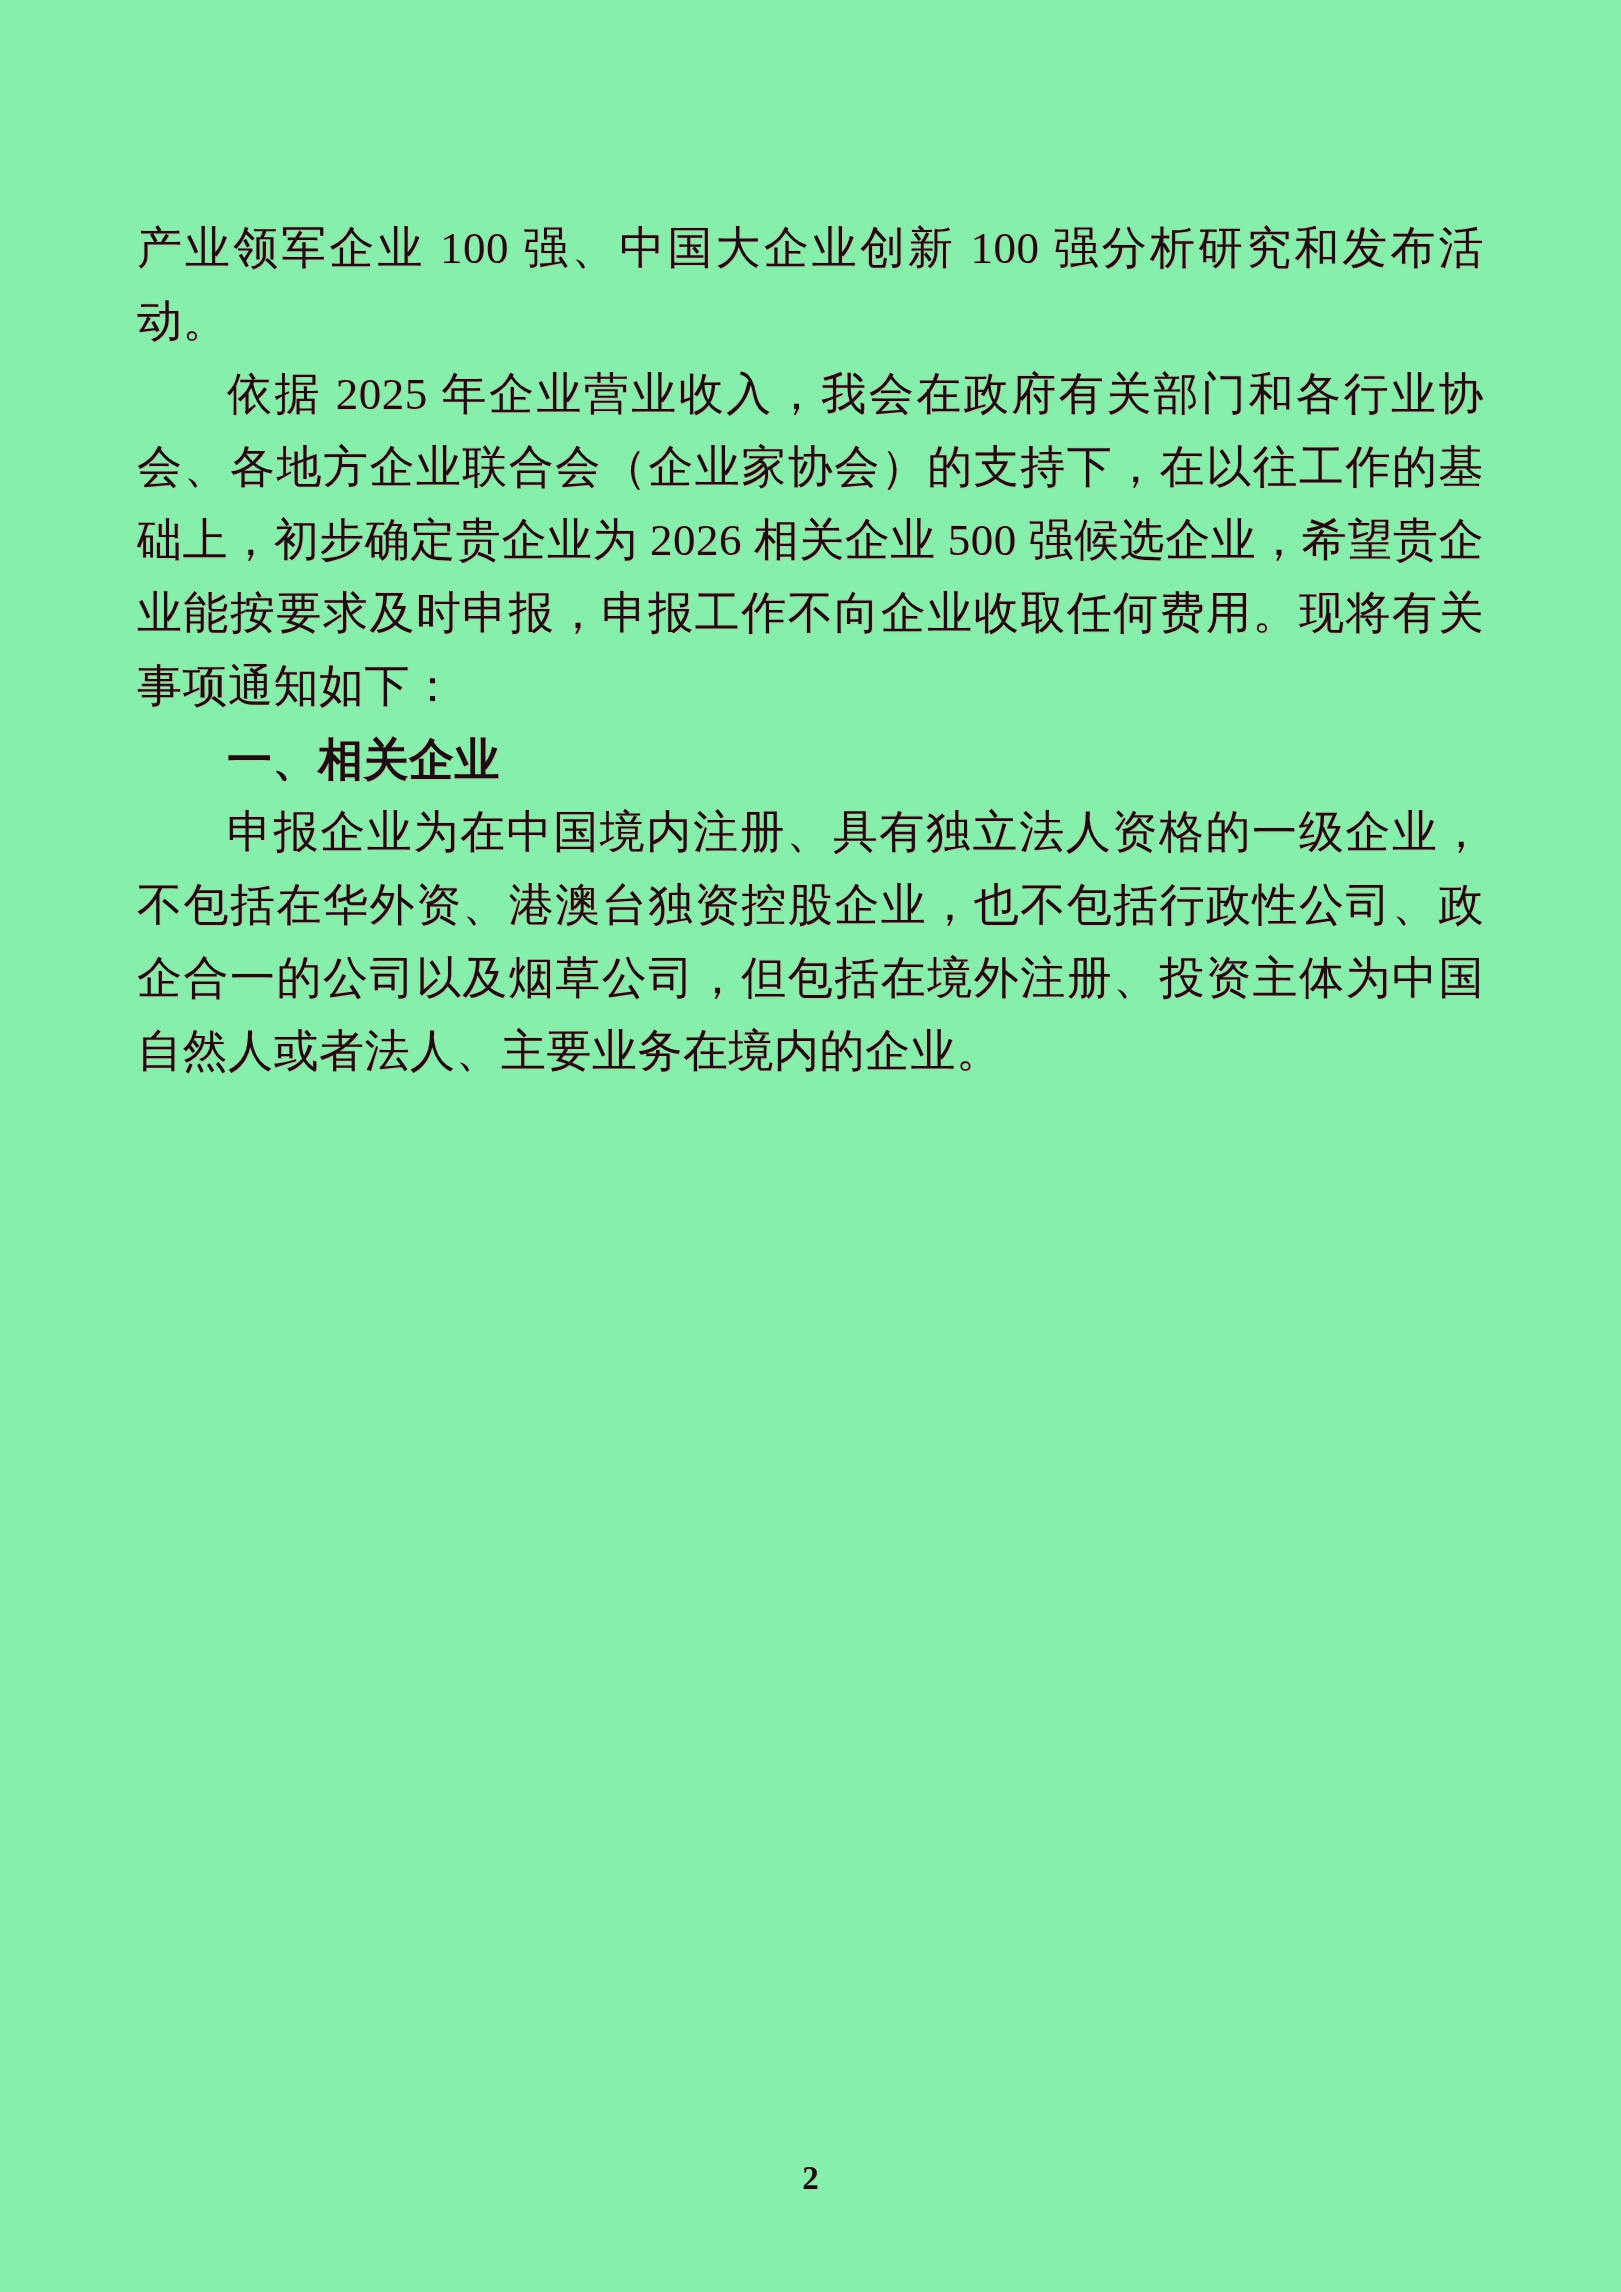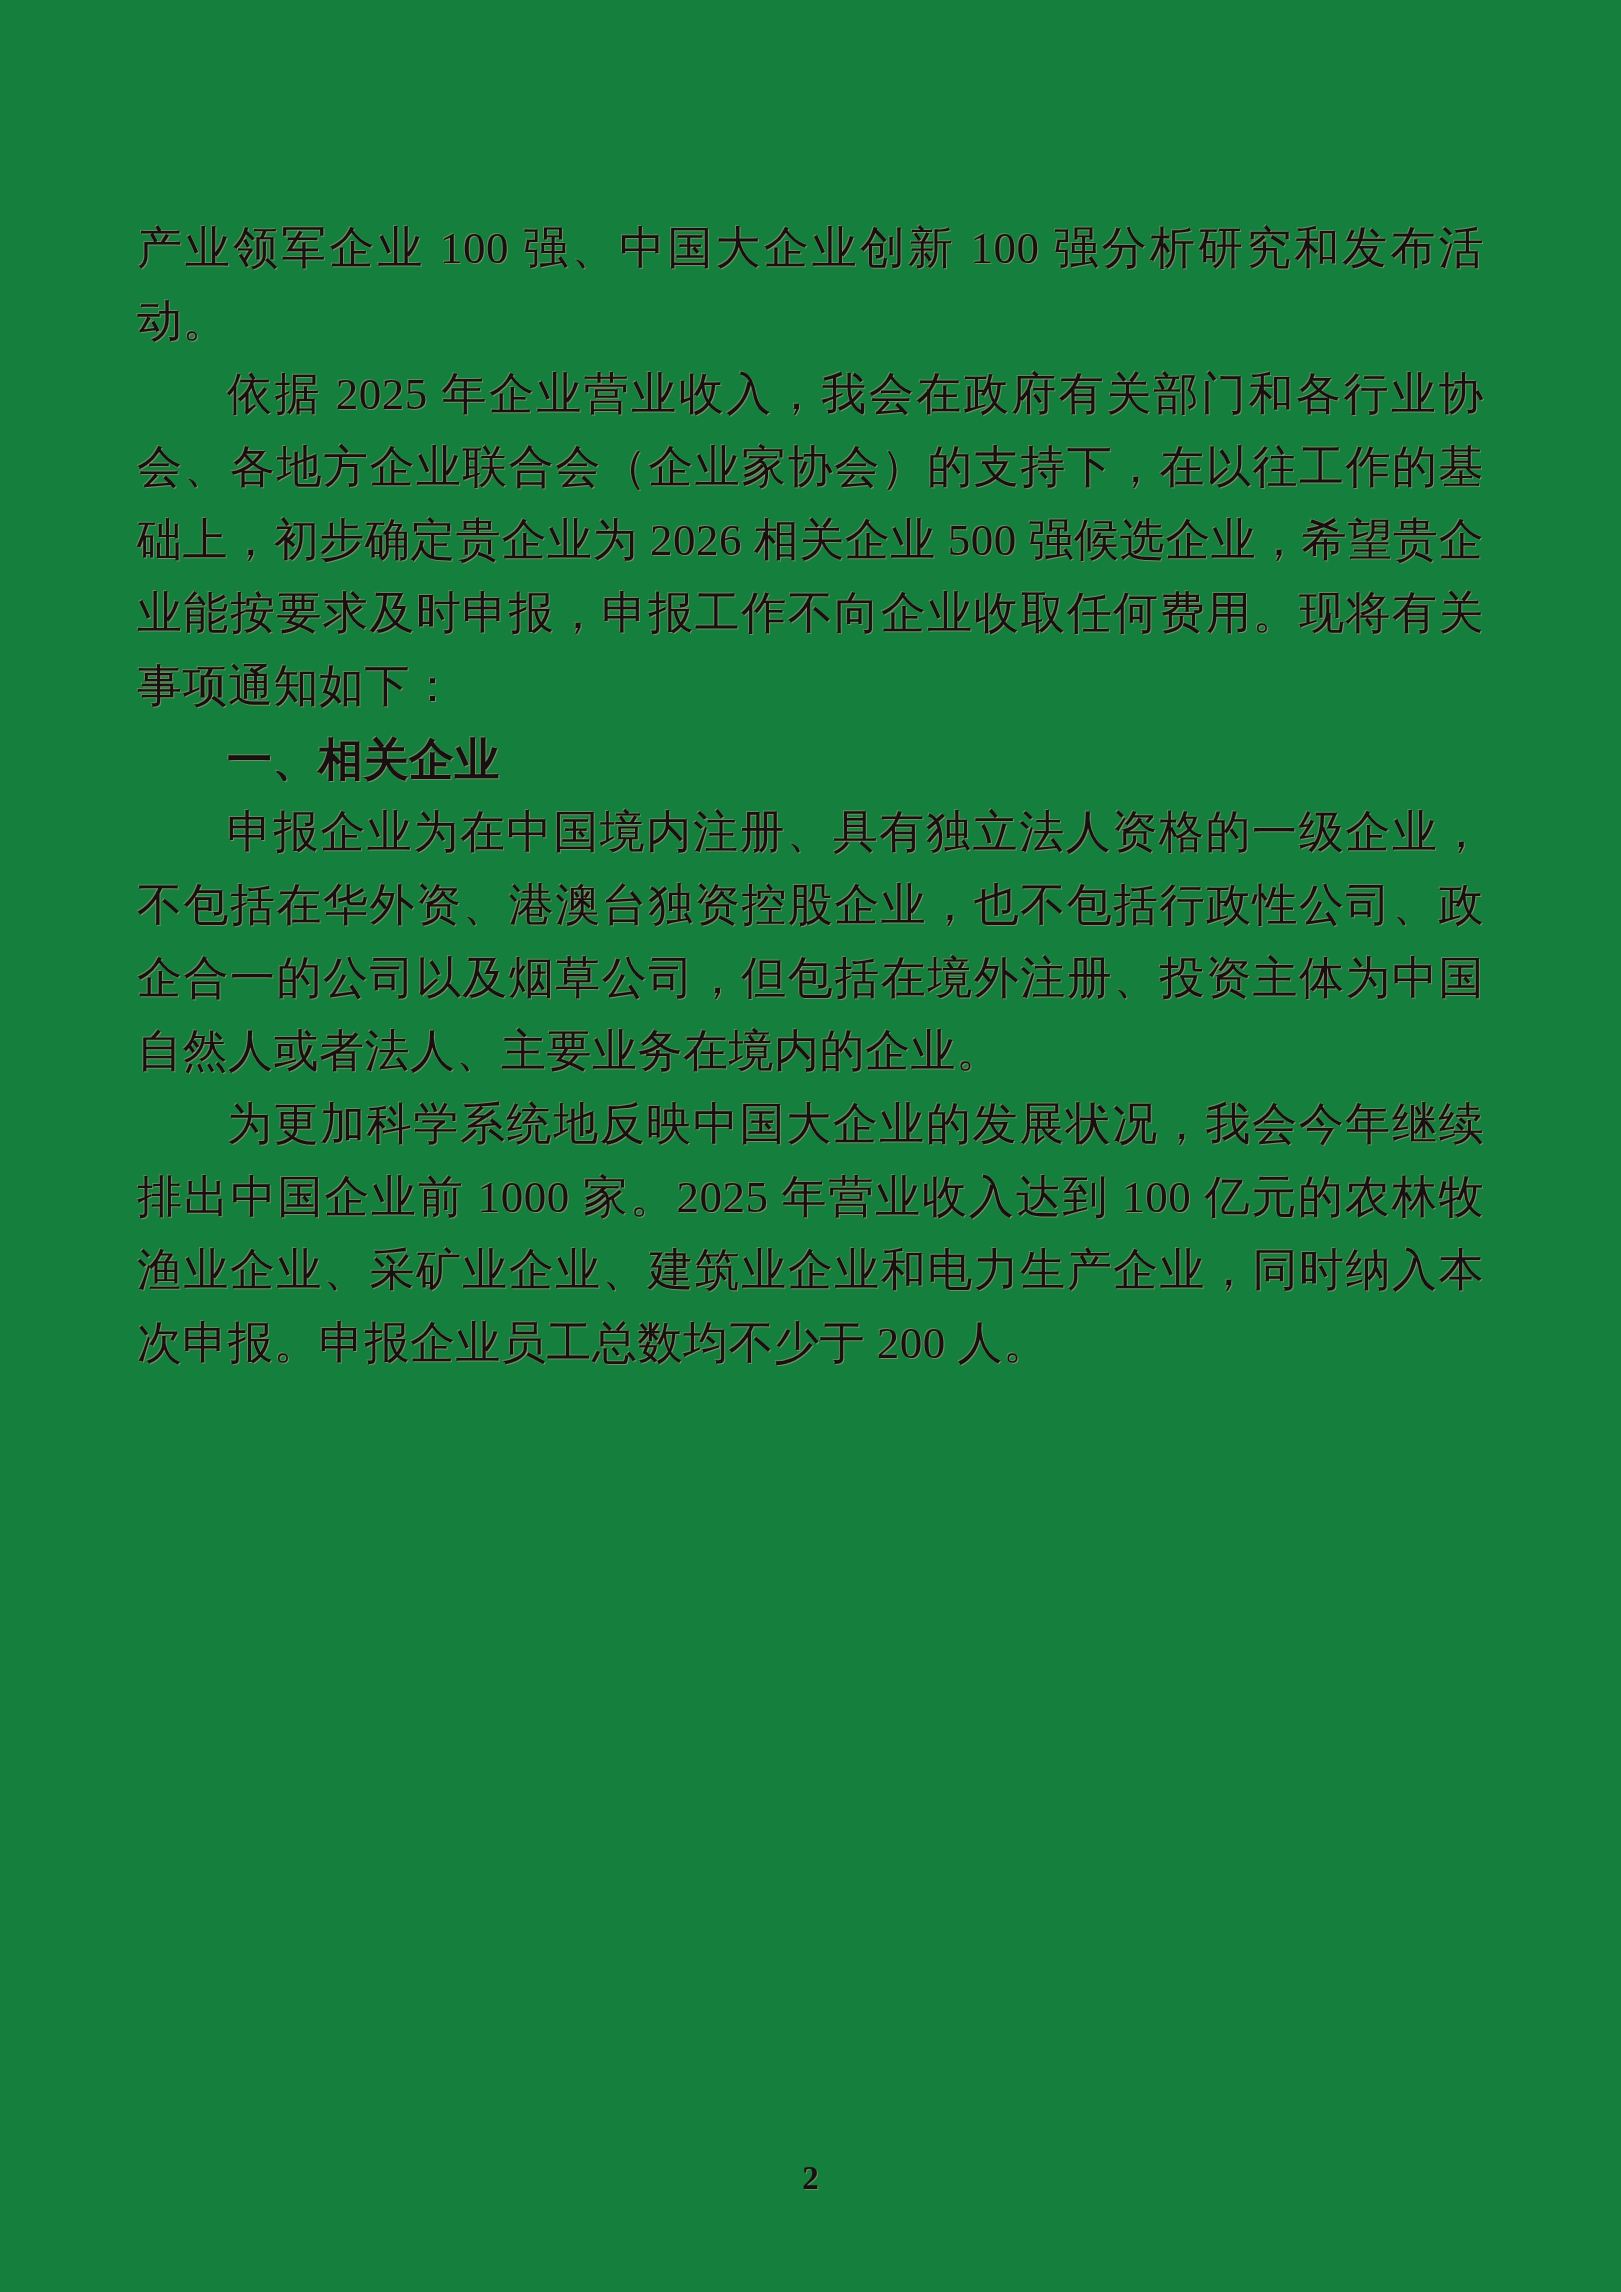--- a/index.html
+++ b/index.html
@@ -5,21 +5,21 @@
   html, body {
     margin: 0;
     padding: 0;
     background: #e8e8e8;
   }
   .page {
     position: relative;
     width: 1621px;
     height: 2293px;
     margin: 0 auto;
-    background: #15803d;
+    background: #86efac;
     overflow: hidden;
     font-family: "Liberation Serif", "DejaVu Serif", serif;
   }
   .content {
     position: absolute;
     left: 137px;
     top: 212px;
     width: 1347px;
   }
   .para {
@@ -56,18 +56,17 @@
 </style>
 </head>
 <body>
 
 <div class="page">
   <div class="content">
     <p class="para continuation">产业领军企业 100 强、中国大企业创新 100 强分析研究和发布活动。</p>
     <p class="para">依据 2025 年企业营业收入，我会在政府有关部门和各行业协会、各地方企业联合会（企业家协会）的支持下，在以往工作的基础上，初步确定贵企业为 2026 相关企业 500 强候选企业，希望贵企业能按要求及时申报，申报工作不向企业收取任何费用。现将有关事项通知如下：</p>
     <p class="para heading">一、相关企业</p>
     <p class="para">申报企业为在中国境内注册、具有独立法人资格的一级企业，不包括在华外资、港澳台独资控股企业，也不包括行政性公司、政企合一的公司以及烟草公司，但包括在境外注册、投资主体为中国自然人或者法人、主要业务在境内的企业。</p>
-    <p class="para">为更加科学系统地反映中国大企业的发展状况，我会今年继续排出中国企业前 1000 家。2025 年营业收入达到 100 亿元的农林牧渔业企业、采矿业企业、建筑业企业和电力生产企业，同时纳入本次申报。申报企业员工总数均不少于 200 人。</p>
   </div>
 
   <div class="page-number">2</div>
 </div>
 
 
 </body></html>

